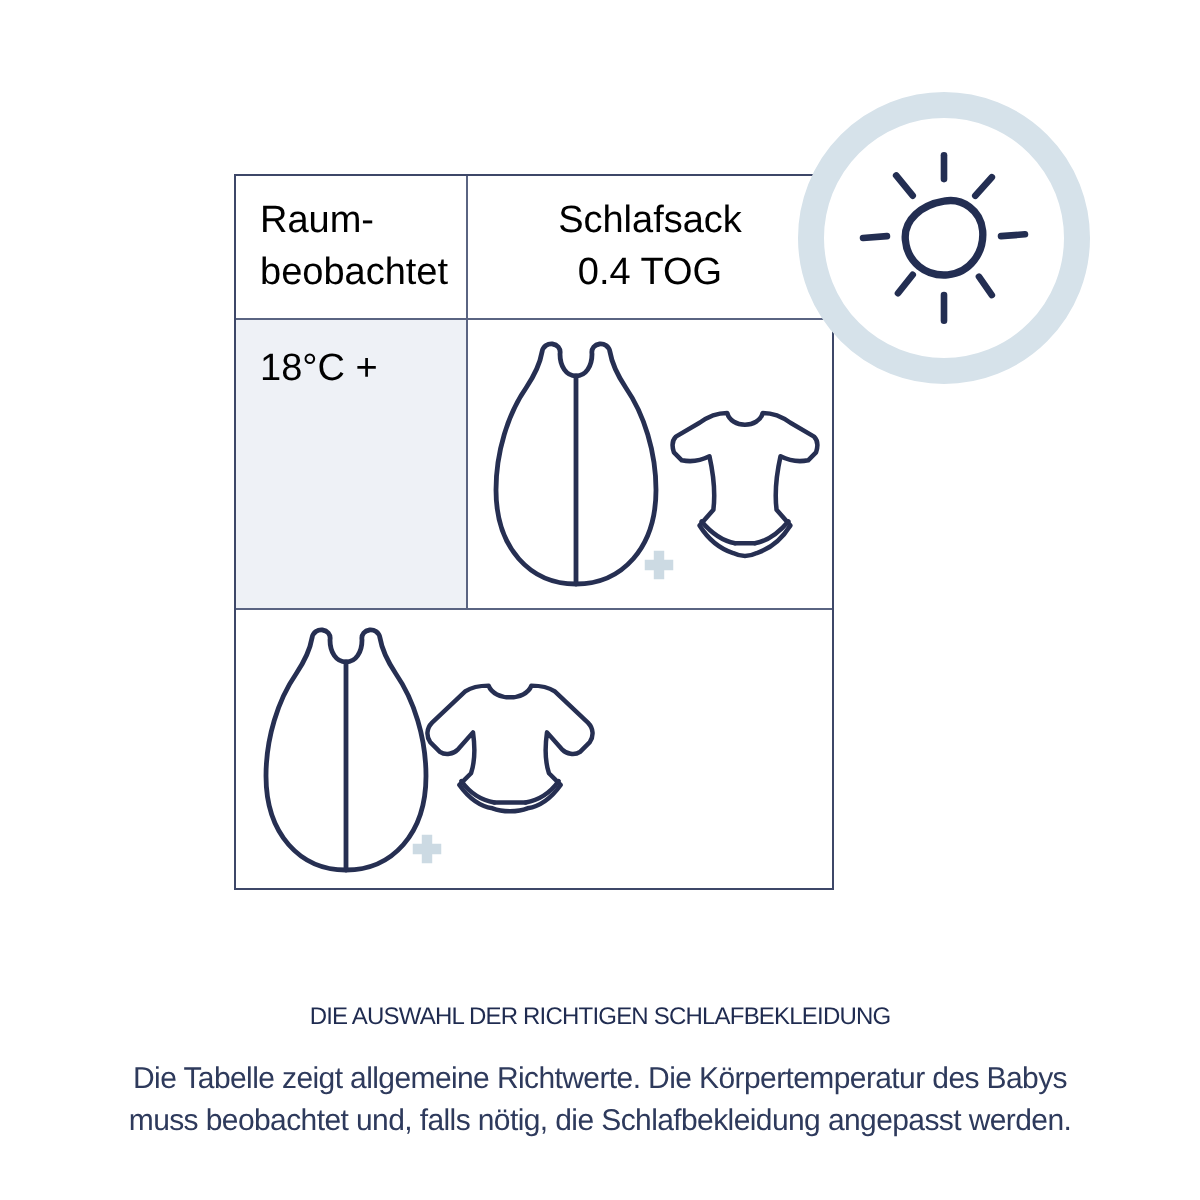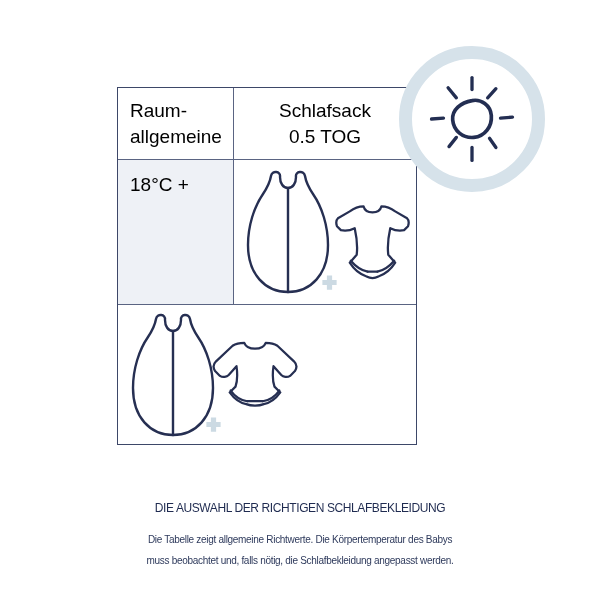--- a/index.html
+++ b/index.html
@@ -36,37 +36,37 @@
   }
   .sun-badge svg{position:absolute;left:14px;top:14px;width:92px;height:92px;}
 
   
   .footer-title{
     position:absolute;left:0;top:501px;width:600px;text-align:center;
     font-size:12px;font-weight:normal;letter-spacing:-0.4px;color:#1f2b50;
   }
   .footer-desc{
     position:absolute;left:0;top:529px;width:600px;text-align:center;
-    font-size:10px;line-height:21px;letter-spacing:-0.3px;color:#2e3a5c;
+    font-size:15px;line-height:21px;letter-spacing:-0.3px;color:#2e3a5c;
   }
 </style>
 </head>
 <body>
 
 <div class="canvas">
 
   <div class="table">
 
     <div class="cell head-left b-r b-b">
       <span>Raum-</span>
-      <span>allgemeine</span>
+      <span>beobachtet</span>
     </div>
     <div class="cell head-right b-b">
       <span>Schlafsack</span>
-      <span>0.5 TOG</span>
+      <span>0.4 TOG</span>
     </div>
 
     <div class="cell temp-cell b-r b-b">
       <span>18°C +</span>
     </div>
     <div class="cell items-cell b-b">
       <div class="garment" style="left:10px;top:7px;width:88px;height:130px;">
         <svg viewBox="0 0 88 130" fill="none" stroke="#262f52" stroke-width="2.4" stroke-linecap="round" stroke-linejoin="round">
           <path fill="#ffffff" d="M 36 10 C 37 4 28 3 27 9 C 26 15 23 21 19 27 C 10 40 4 59 4 78 C 4 107 21 125 44 125 C 67 125 84 107 84 78 C 84 59 78 40 69 27 C 65 21 62 15 61 9 C 60 3 51 4 52 10 C 52 16 49 21 44 21 C 39 21 36 16 36 10 Z"></path>
           <path d="M 44 21 L 44 125"></path>

